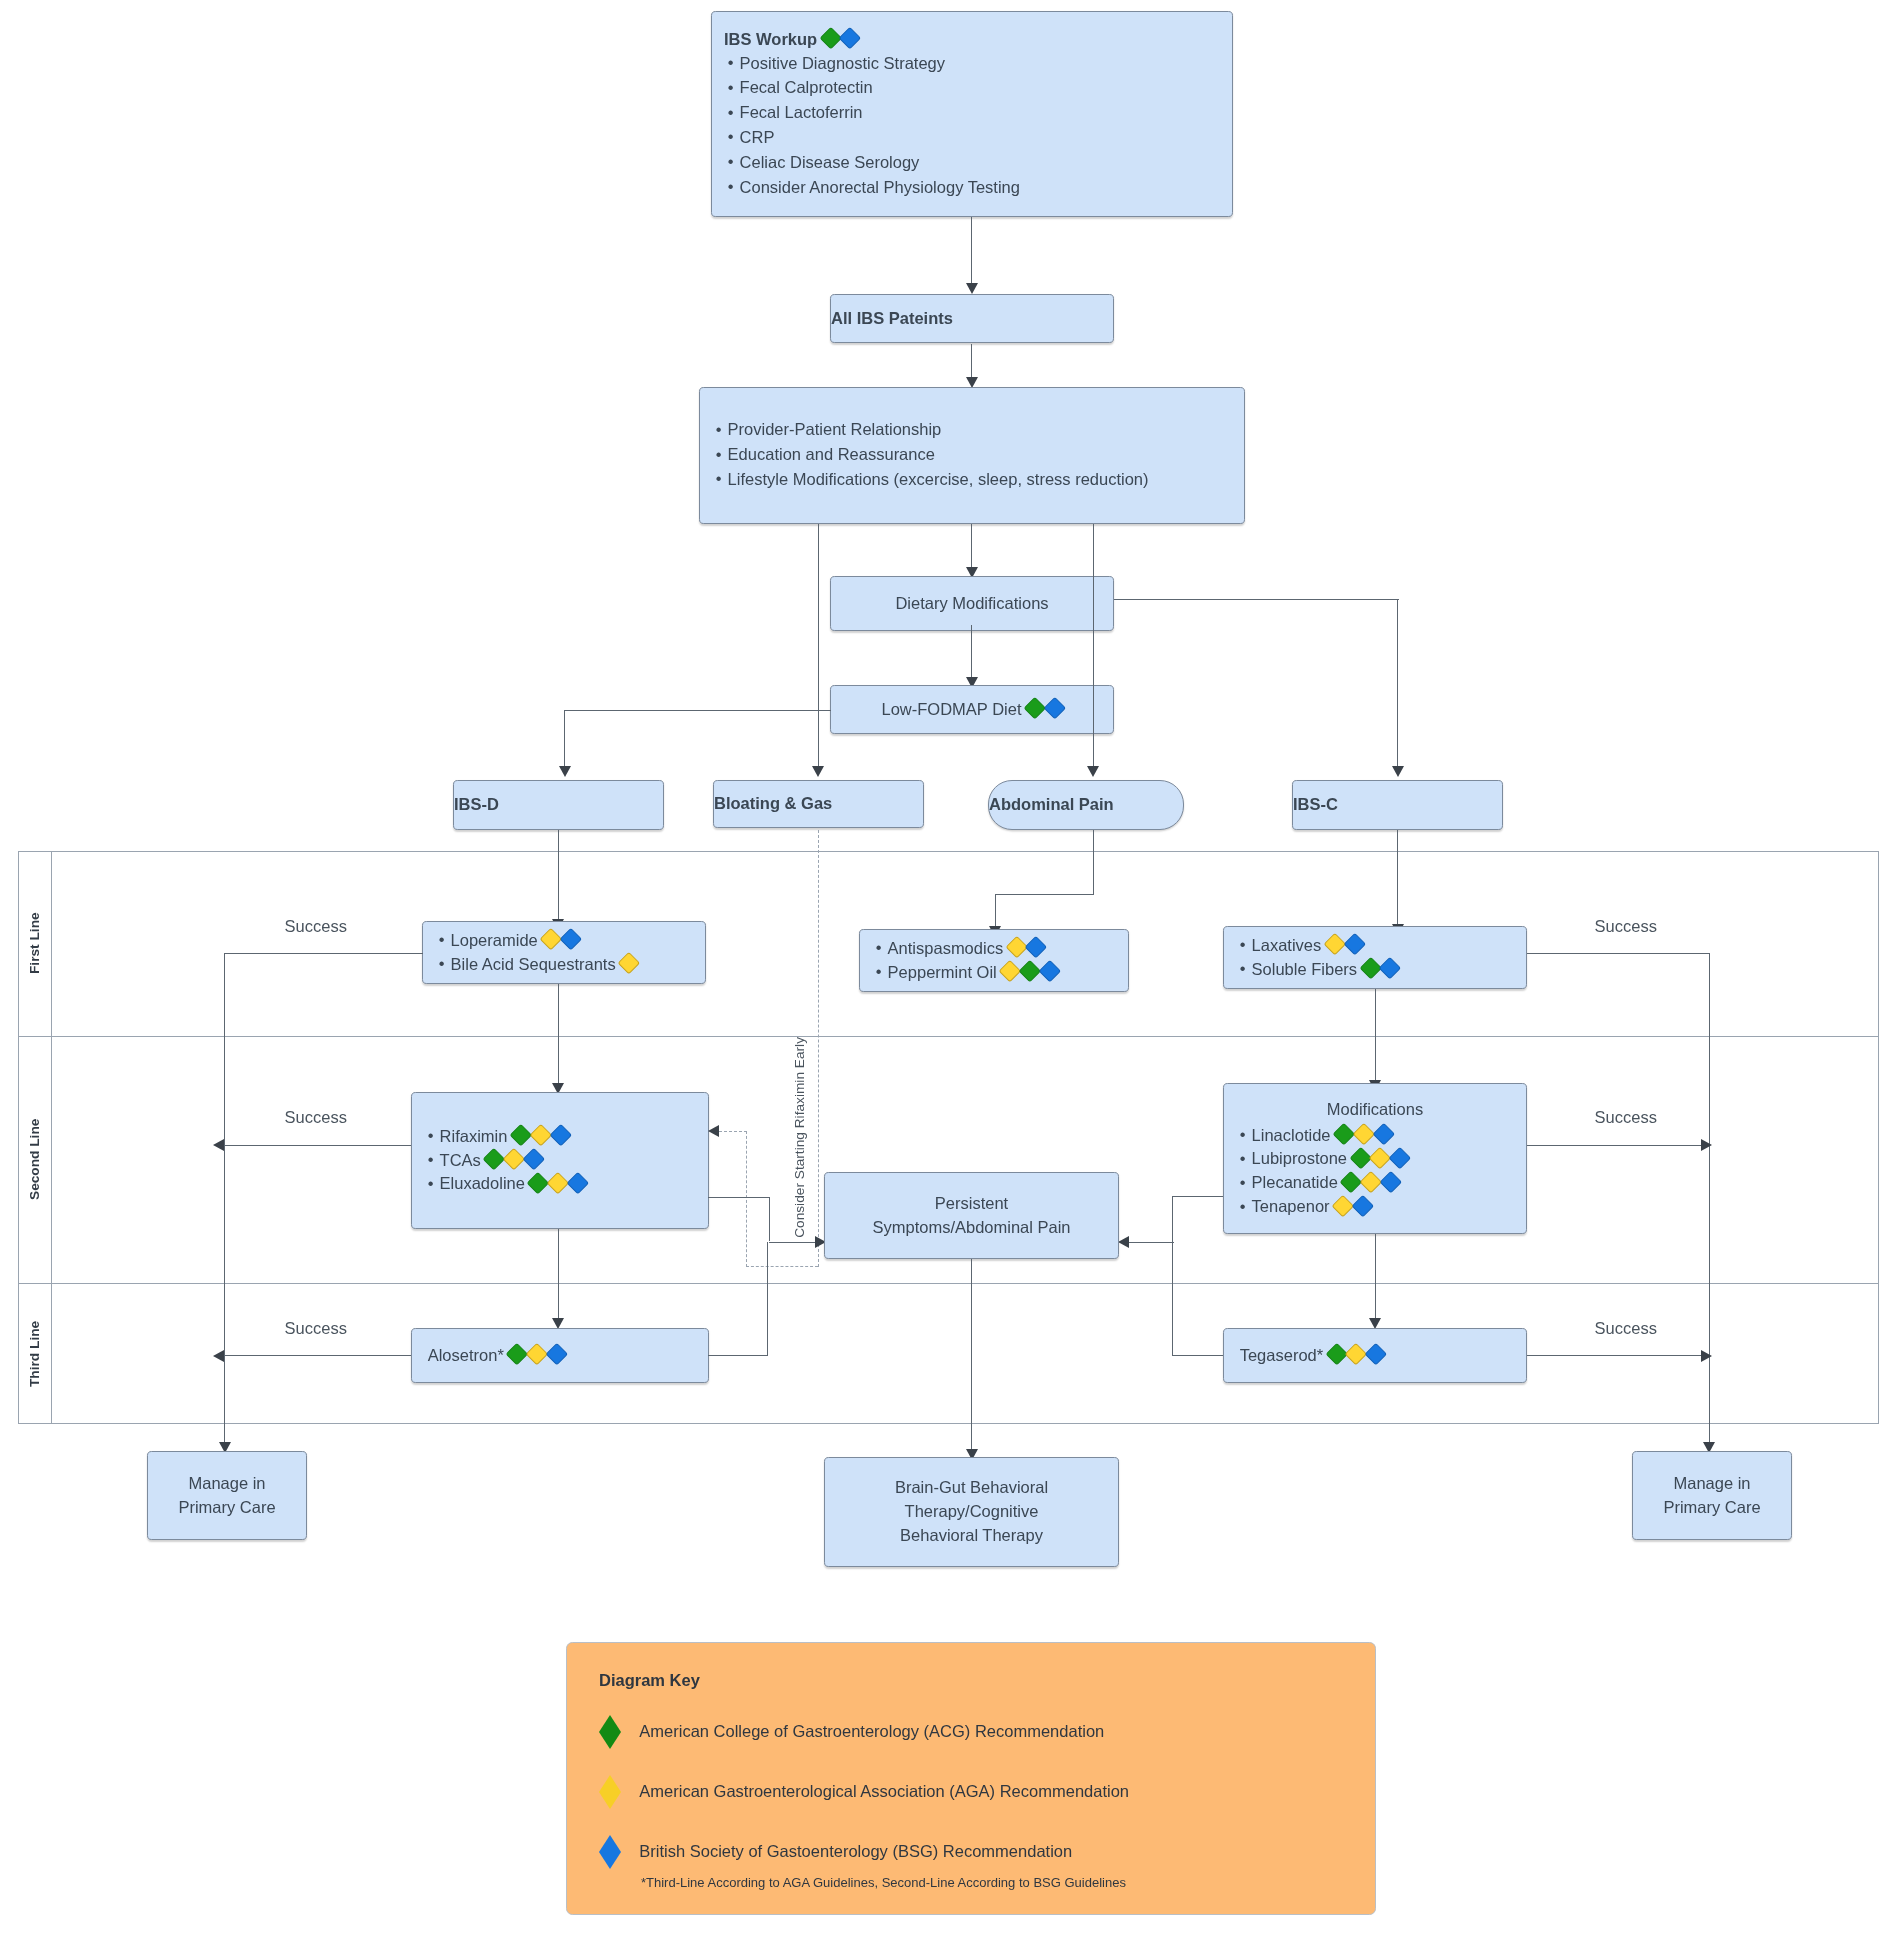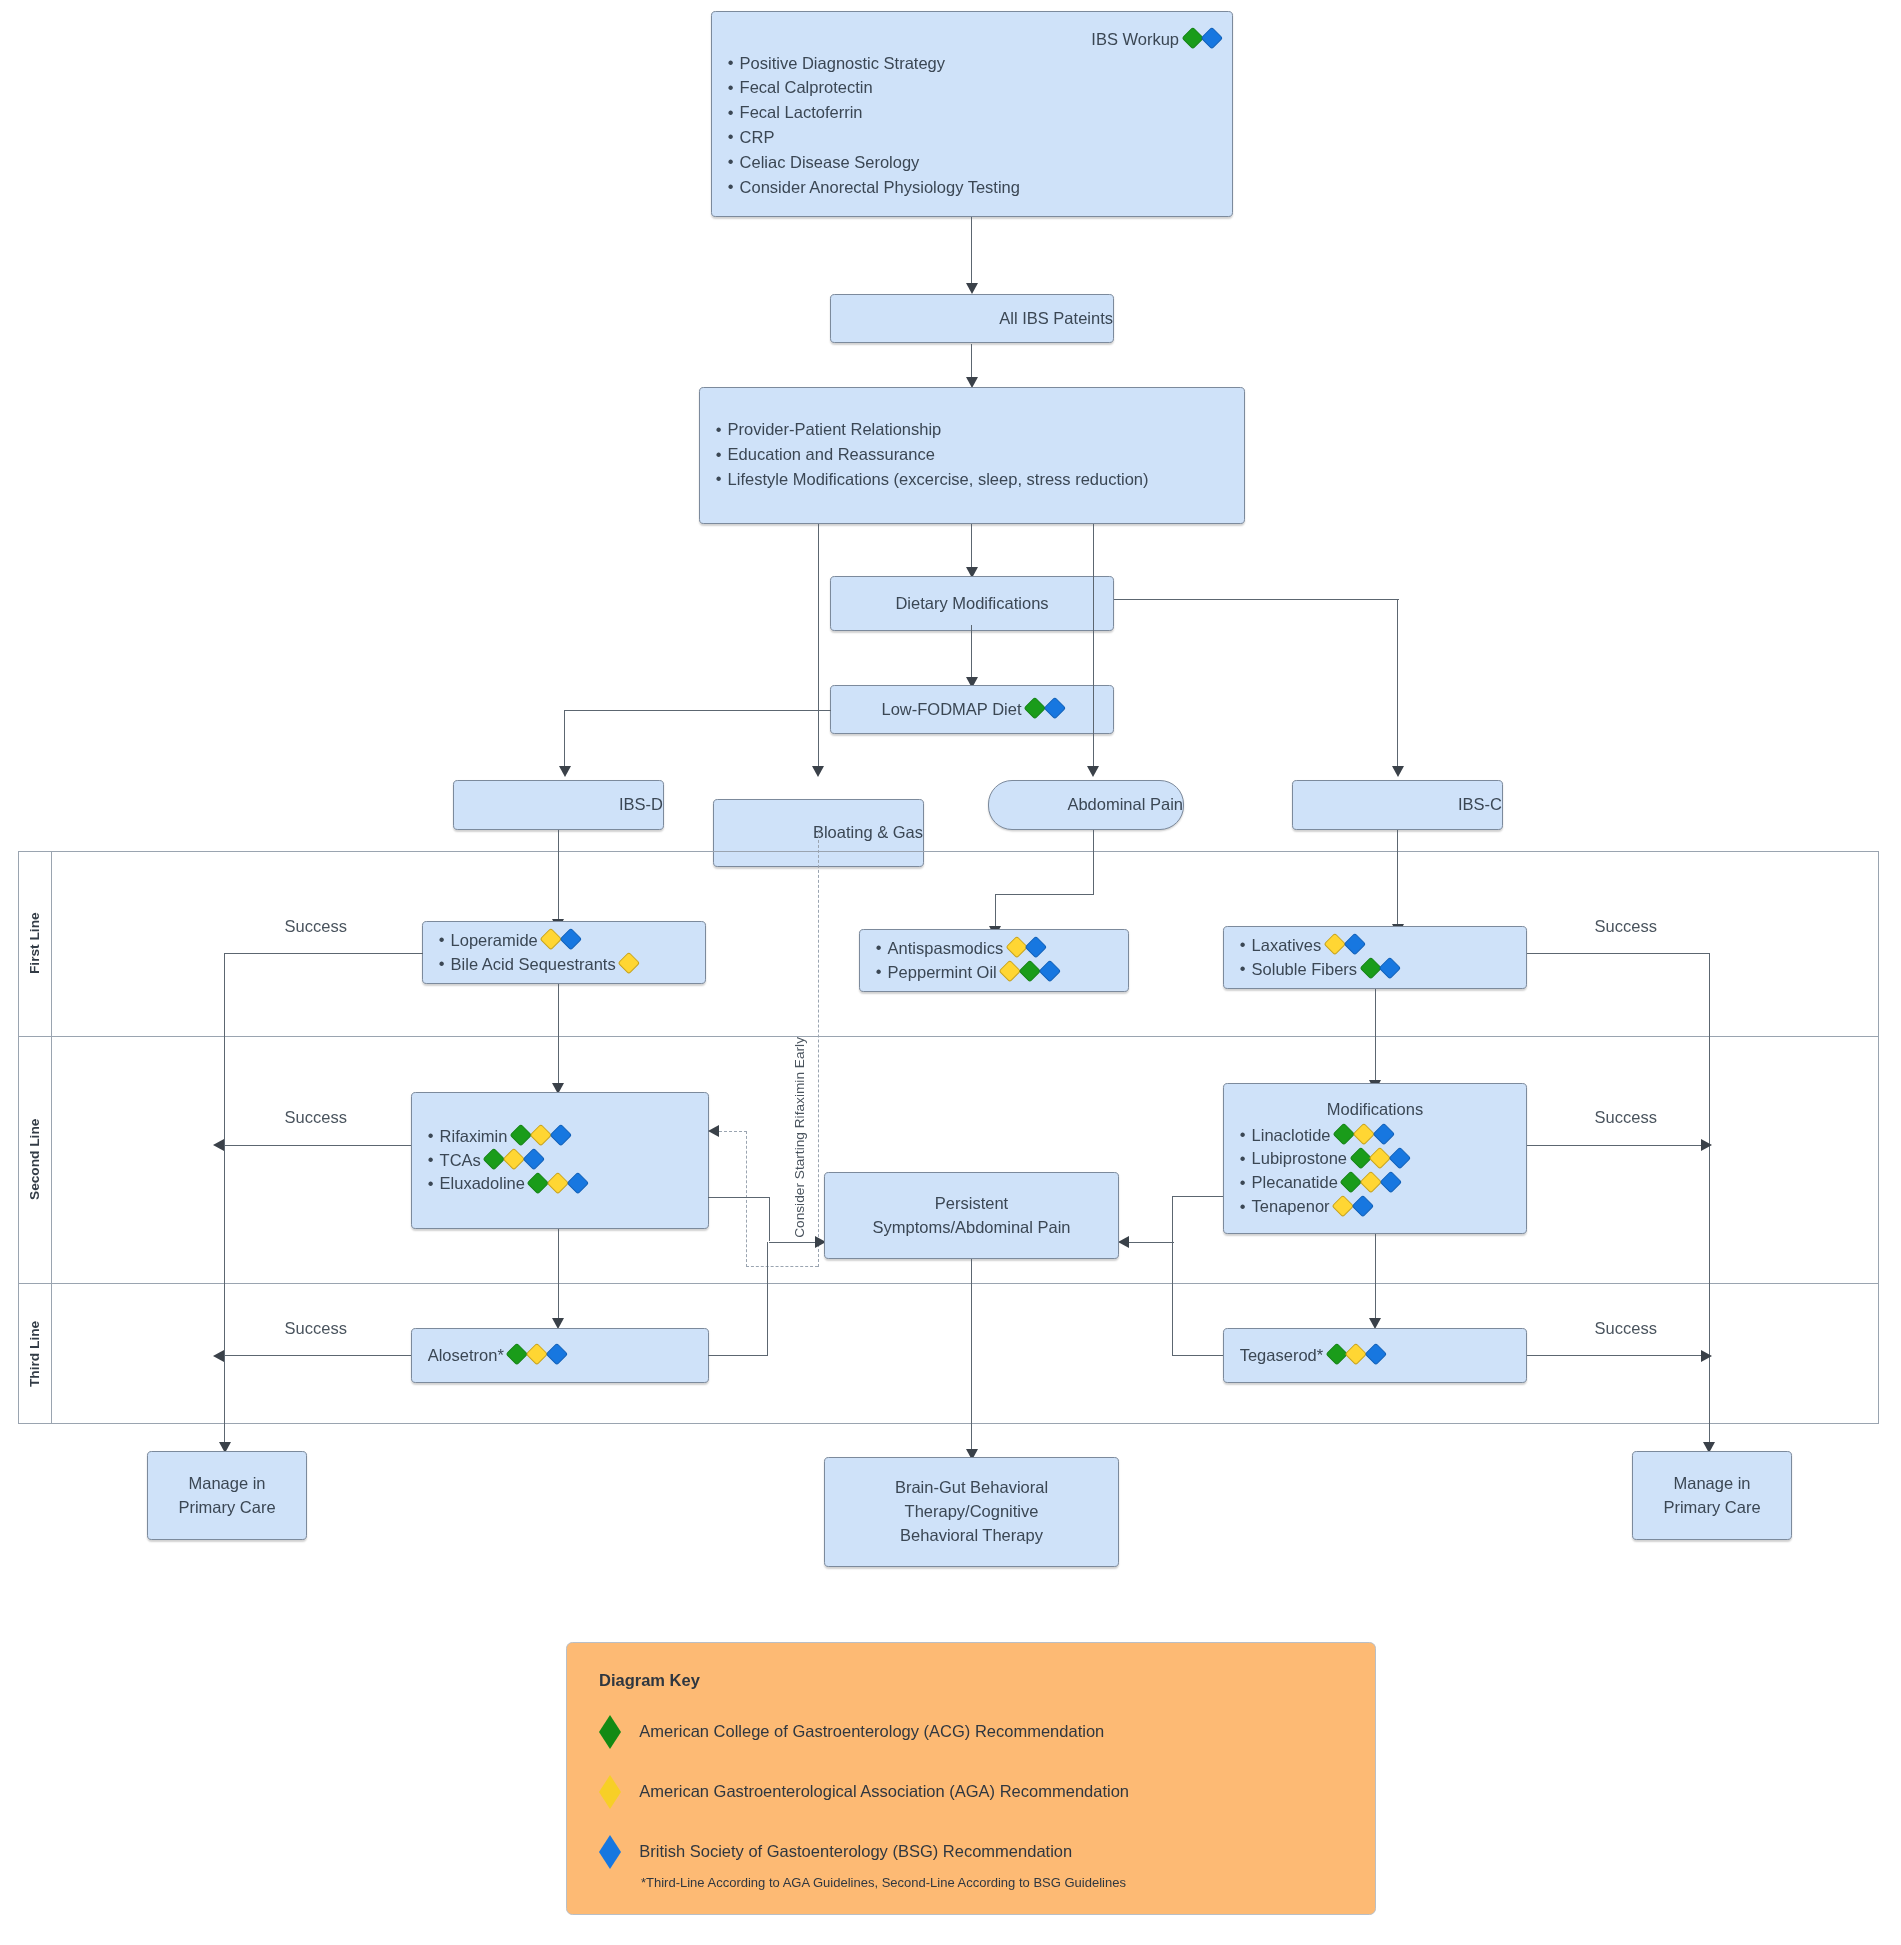--- a/index.html
+++ b/index.html
@@ -24,21 +24,21 @@
     display:flex;
     flex-direction:column;
     justify-content:center;
     box-shadow:0 1.4px 1.8px rgba(0,0,0,.18);
     font-size:16.5px;
     line-height:1.45;
     color:#3b4754;
   }
   .box.center{align-items:center;text-align:center;}
   .box.pad{padding:6.4px 12px;}
-  .box .ttl{font-weight:normal;text-align:right;width:100%;}
+  .box .ttl{font-weight:bold;text-align:left;width:100%;}
   .box .sub{text-align:center;width:100%;}
   ul.blist{margin:0;padding:0;list-style:none;width:100%;}
   ul.blist li{
     position:relative;
     padding-left:15.6px;
     margin:0 0 0.9px 0;
     white-space:nowrap;
   }
   ul.blist li:before{
     content:"•";
@@ -213,21 +213,21 @@
 
   <div class="ln vl" style="left:818px;top:524px;height:245px;"></div>
   <div class="arrow down" style="left:812px;top:766px;"></div>
 
   <div class="ln vl" style="left:1093px;top:524px;height:245px;"></div>
   <div class="arrow down" style="left:1087px;top:766px;"></div>
 
   <div class="box center" style="left:453px;top:780px;width:211px;height:50px;">
     <div class="ttl">IBS-D</div>
   </div>
-  <div class="box center" style="left:713px;top:799px;width:211px;height:68px;">
+  <div class="box center" style="left:713px;top:780px;width:211px;height:48px;">
     <div class="ttl">Bloating &amp; Gas</div>
   </div>
   <div class="box center" style="left:988px;top:780px;width:196px;height:50px;border-radius:24px;">
     <div class="ttl">Abdominal Pain</div>
   </div>
   <div class="box center" style="left:1292px;top:780px;width:211px;height:50px;">
     <div class="ttl">IBS-C</div>
   </div>
 
   <div id="lanes" style="left:18.3px;top:851px;width:1861px;height:573px;"></div>

